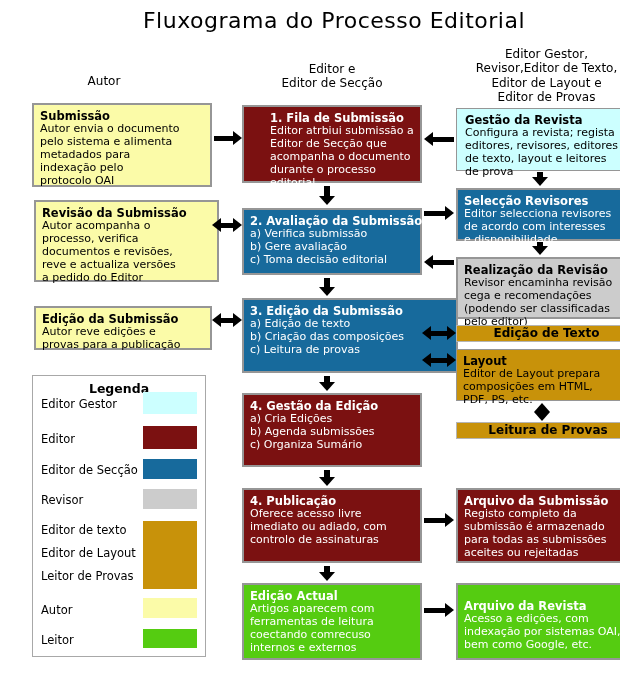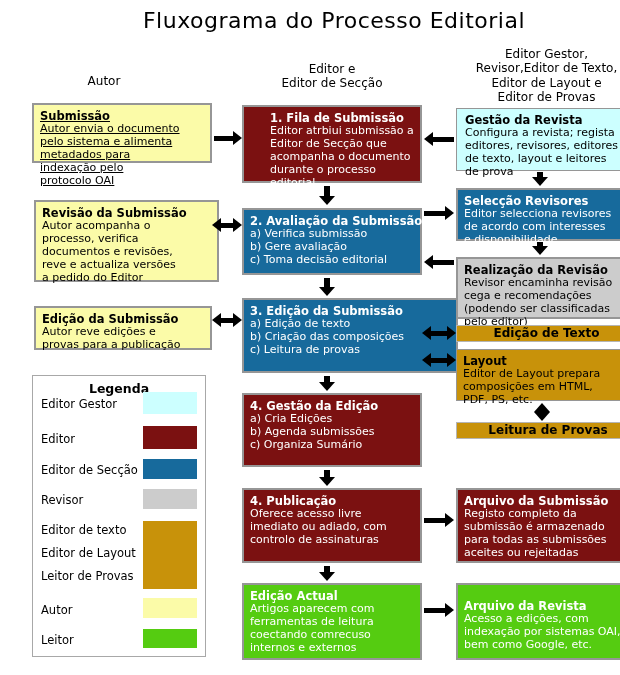--- a/index.html
+++ b/index.html
@@ -53,21 +53,21 @@
   <div class="page-title">Fluxograma do Processo Editorial</div>
 
   <div class="col-header" style="left:20px; top:74px; width:120px;">Autor</div>
   <div class="col-header" style="left:228px; top:62px; width:160px;">Editor e
 Editor de Secção</div>
   <div class="col-header" style="left:430px; top:47px; width:185px;">Editor Gestor,
 Revisor,Editor de Texto,
 Editor de Layout e
 Editor de Provas</div>
 
-  <div class="fbox" style="left: 8px; top: 103px; width: 180px; height: 60px; background-color: rgb(251, 251, 168); text-decoration: underline;">
+  <div class="fbox" style="left: 8px; top: 103px; width: 180px; height: 84px; background-color: rgb(251, 251, 168);">
     <div class="btitle">Submissão</div>
     <div class="bbody">Autor envia o documento
 pelo sistema e alimenta
 metadados para
 indexação pelo
 protocolo OAI</div>
   </div>
 
   <div class="fbox" style="left: 10px; top: 200px; width: 185px; height: 82px; background-color: rgb(251, 251, 168);">
     <div class="btitle">Revisão da Submissão</div>

